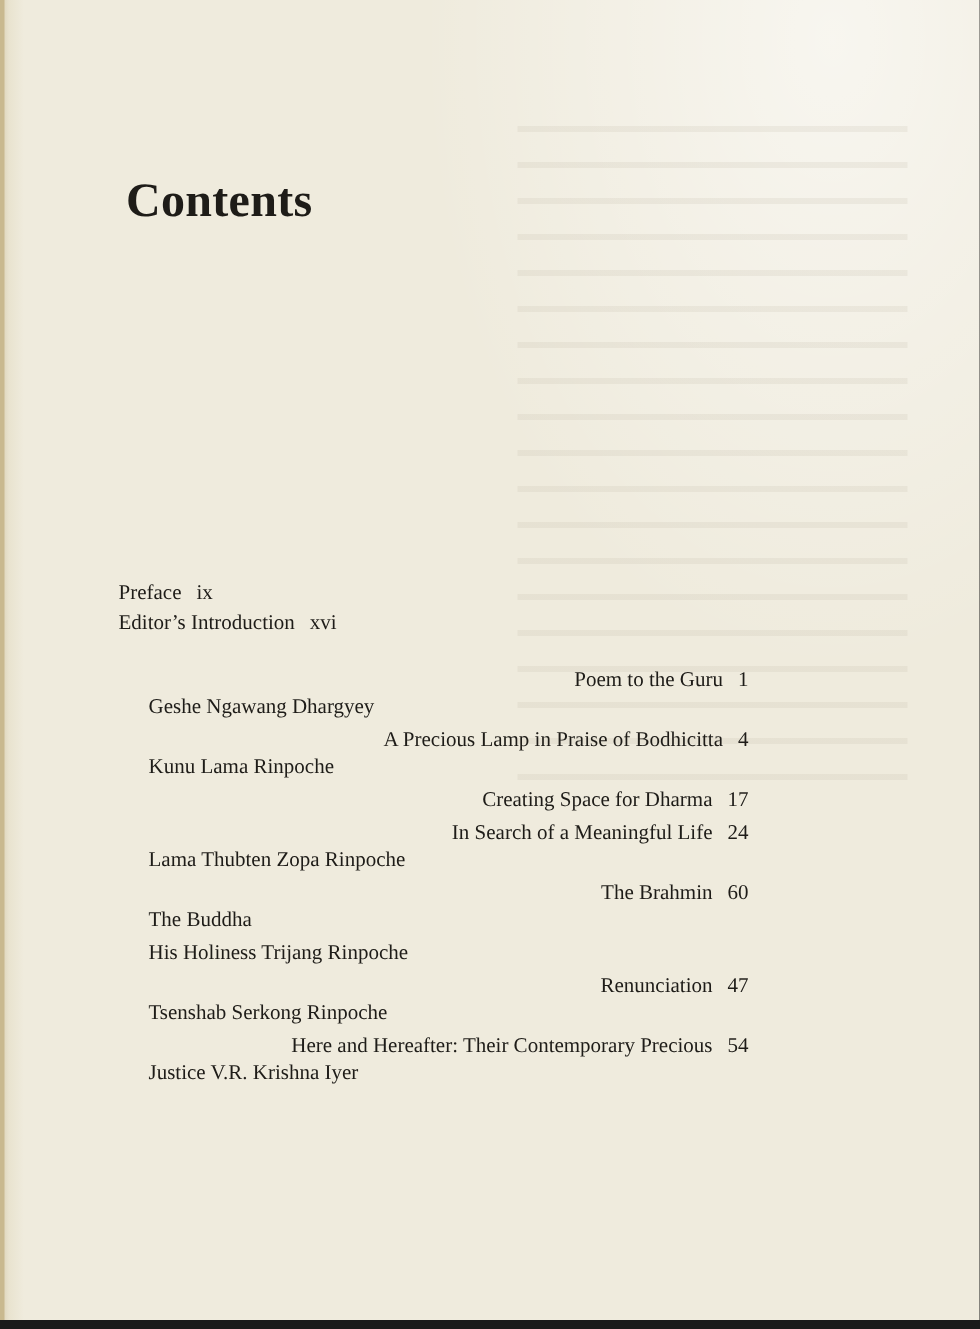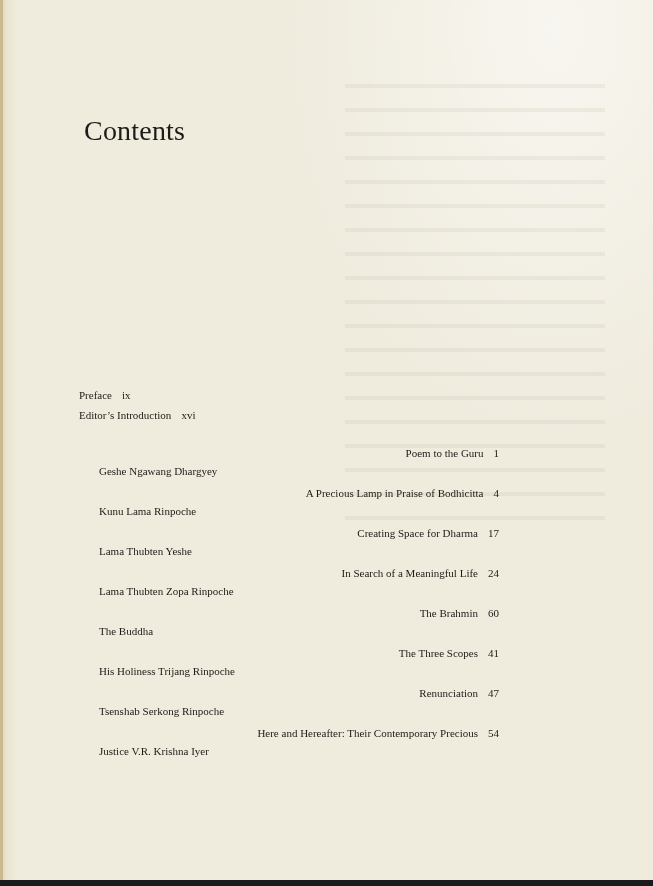--- a/index.html
+++ b/index.html
@@ -53,31 +53,31 @@
       rgba(190,182,164,0.18) 14px,
       rgba(190,182,164,0.18) 18px,
       rgba(180,170,150,0.00) 18px,
       rgba(180,170,150,0.00) 24px);
     pointer-events: none;
   }
   .title {
     position: absolute;
     left: 84px;
     top: 115px;
-    font-size: 28px;
+    font-size: 32px;
     letter-spacing: 0.2px;
     margin: 0;
-    font-weight: normal;
+    font-weight: bold;
   }
   .toc {
     position: absolute;
     left: 79px;
     top: 386px;
     width: 420px;
-    font-size: 11px;
+    font-size: 14px;
     line-height: 19px;
   }
   .front-item {
     height: 20px;
   }
   .front-gap {
     height: 18px;
   }
   .entry {
     margin-bottom: 4px;
@@ -118,32 +118,30 @@
     <div class="entry">
       <span class="entry-title"><span>Poem to the Guru</span><span class="page-num">1</span></span>
       <span class="entry-author">Geshe Ngawang Dhargyey</span>
     </div>
     <div class="entry">
       <span class="entry-title"><span>A Precious Lamp in Praise of Bodhicitta</span><span class="page-num">4</span></span>
       <span class="entry-author">Kunu Lama Rinpoche</span>
     </div>
     <div class="entry">
       <span class="entry-title"><span>Creating Space for Dharma</span><span class="page-num">17</span></span>
-      <span class="entry-author">Lama Thubten Yeshe</span>
     </div>
     <div class="entry">
       <span class="entry-title"><span>In Search of a Meaningful Life</span><span class="page-num">24</span></span>
       <span class="entry-author">Lama Thubten Zopa Rinpoche</span>
     </div>
     <div class="entry">
       <span class="entry-title"><span>The Brahmin</span><span class="page-num">60</span></span>
       <span class="entry-author">The Buddha</span>
     </div>
     <div class="entry">
-      <span class="entry-title"><span>The Three Scopes</span><span class="page-num">41</span></span>
       <span class="entry-author">His Holiness Trijang Rinpoche</span>
     </div>
     <div class="entry">
       <span class="entry-title"><span>Renunciation</span><span class="page-num">47</span></span>
       <span class="entry-author">Tsenshab Serkong Rinpoche</span>
     </div>
     <div class="entry">
       <span class="entry-title"><span>Here and Hereafter: Their Contemporary Precious</span><span class="page-num">54</span></span>
       <span class="entry-author">Justice V.R. Krishna Iyer</span>
     </div>

